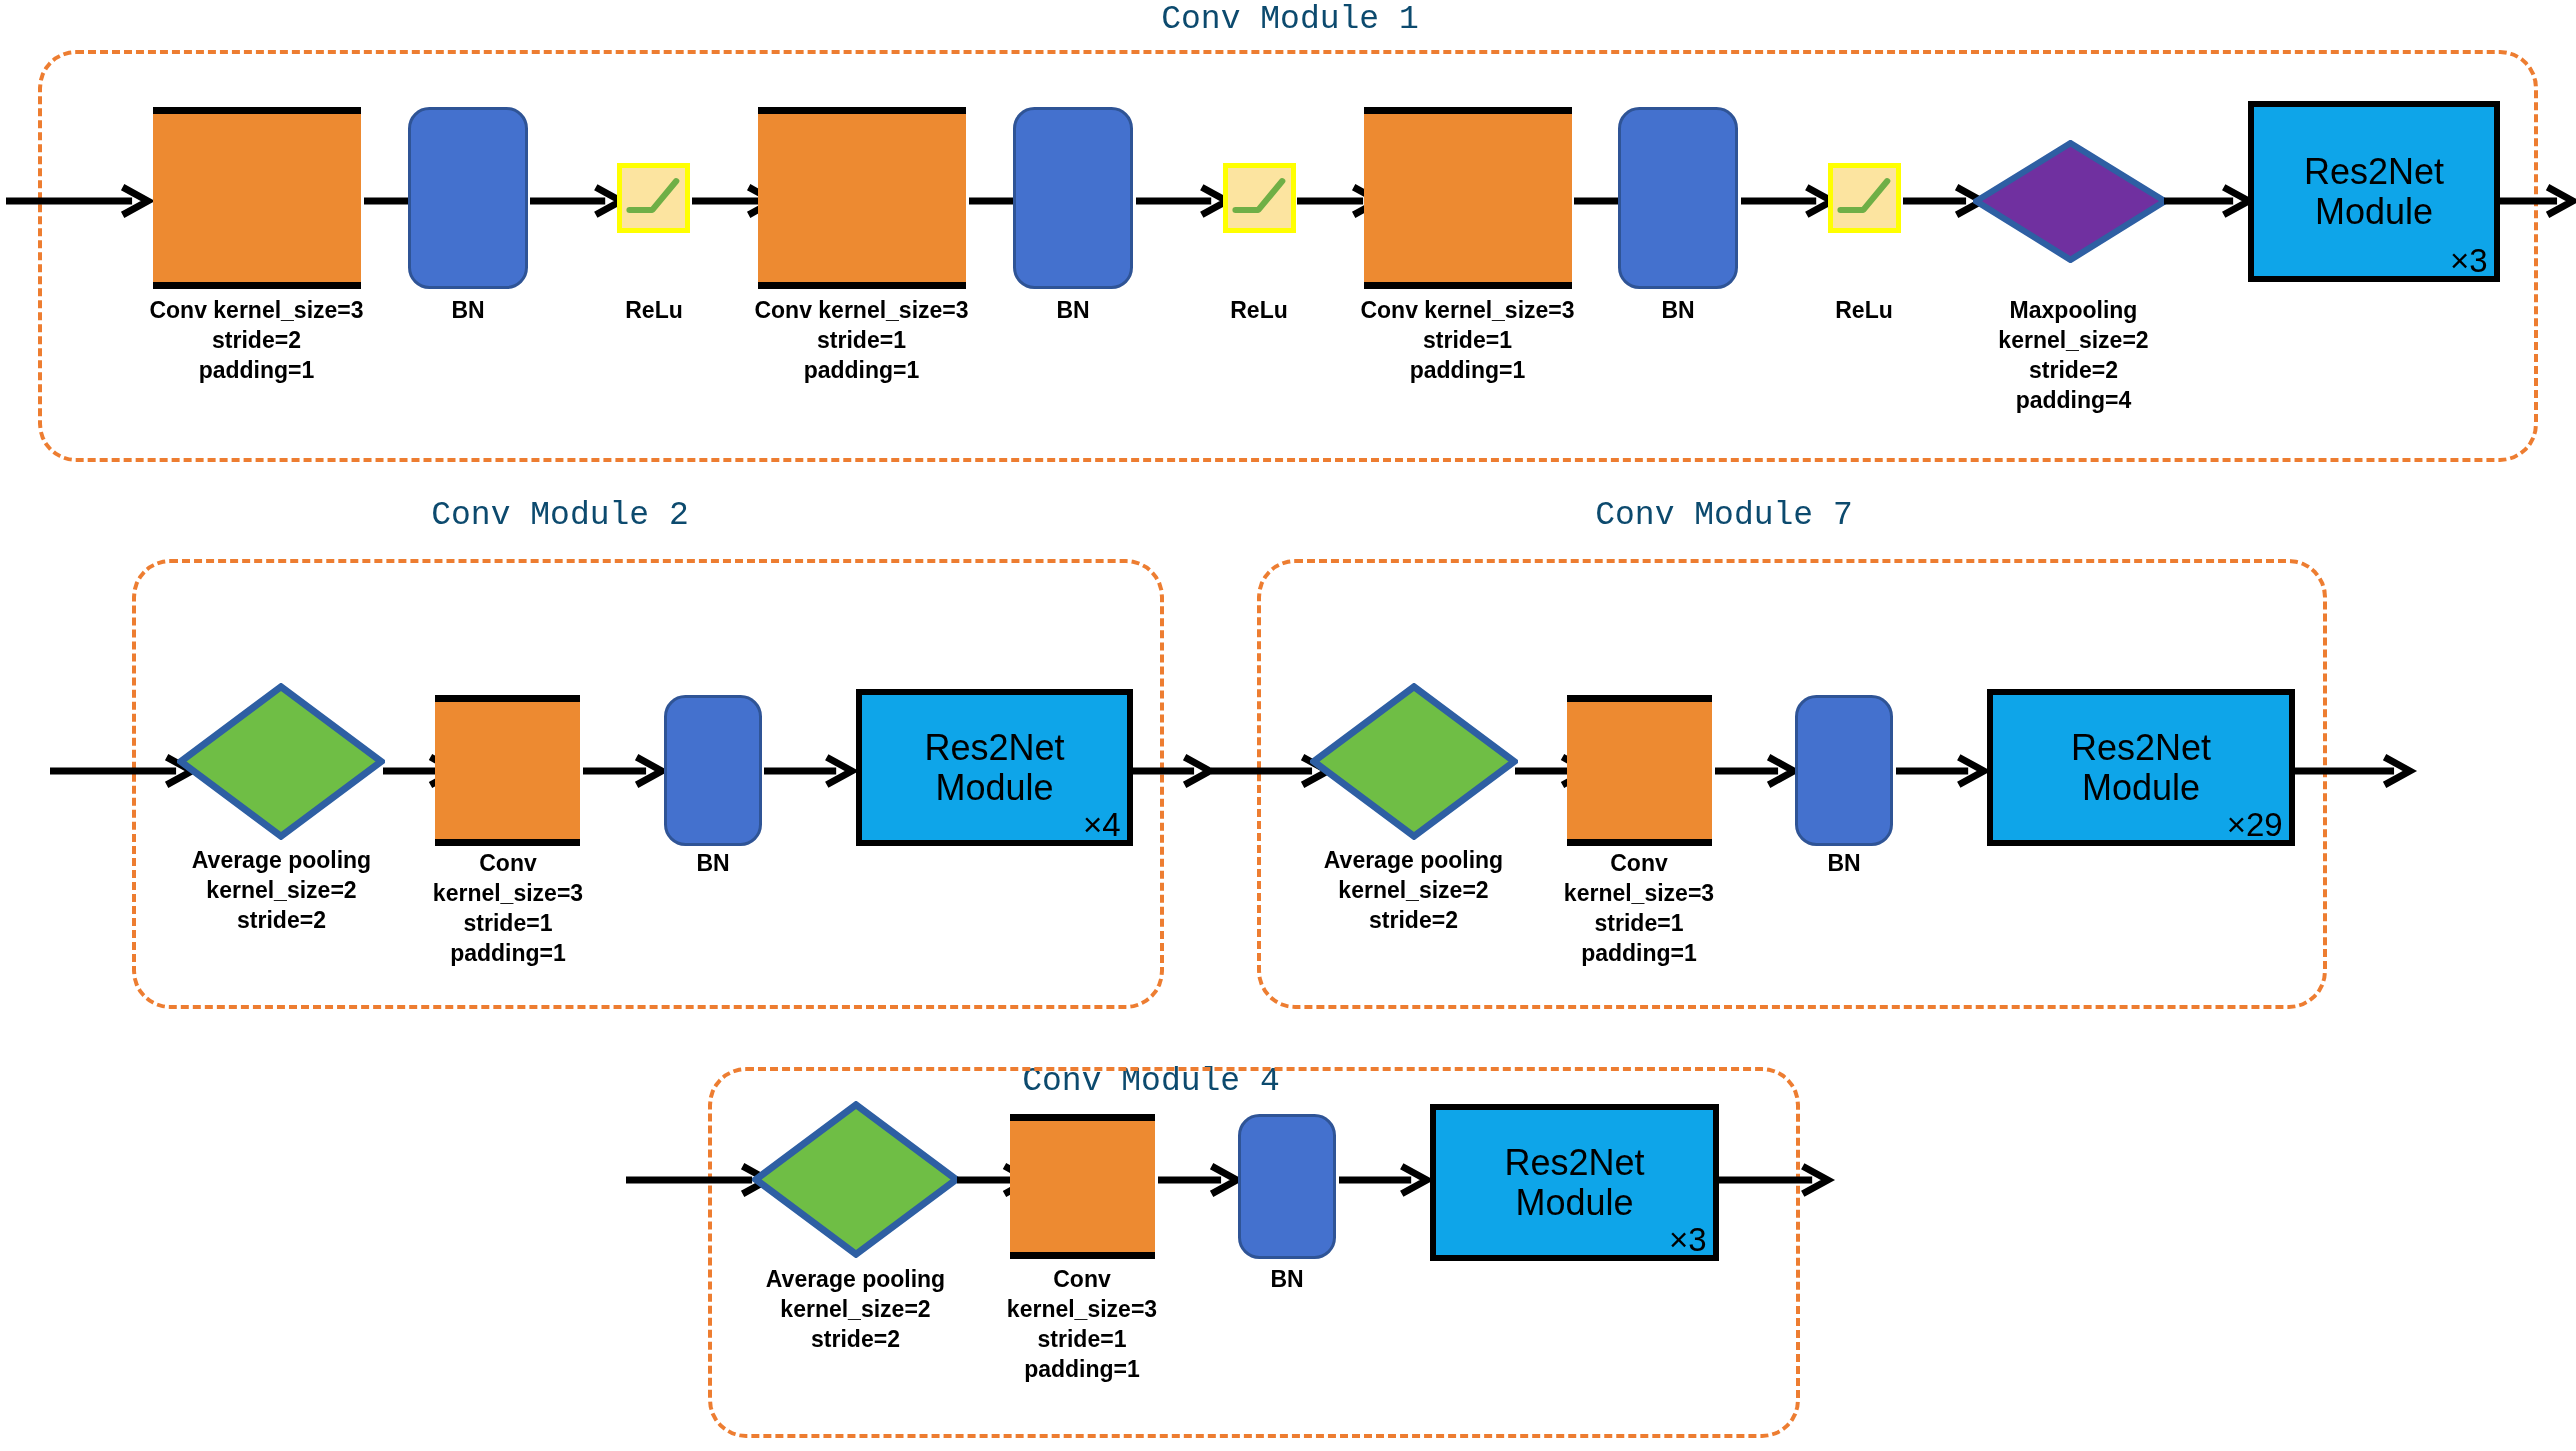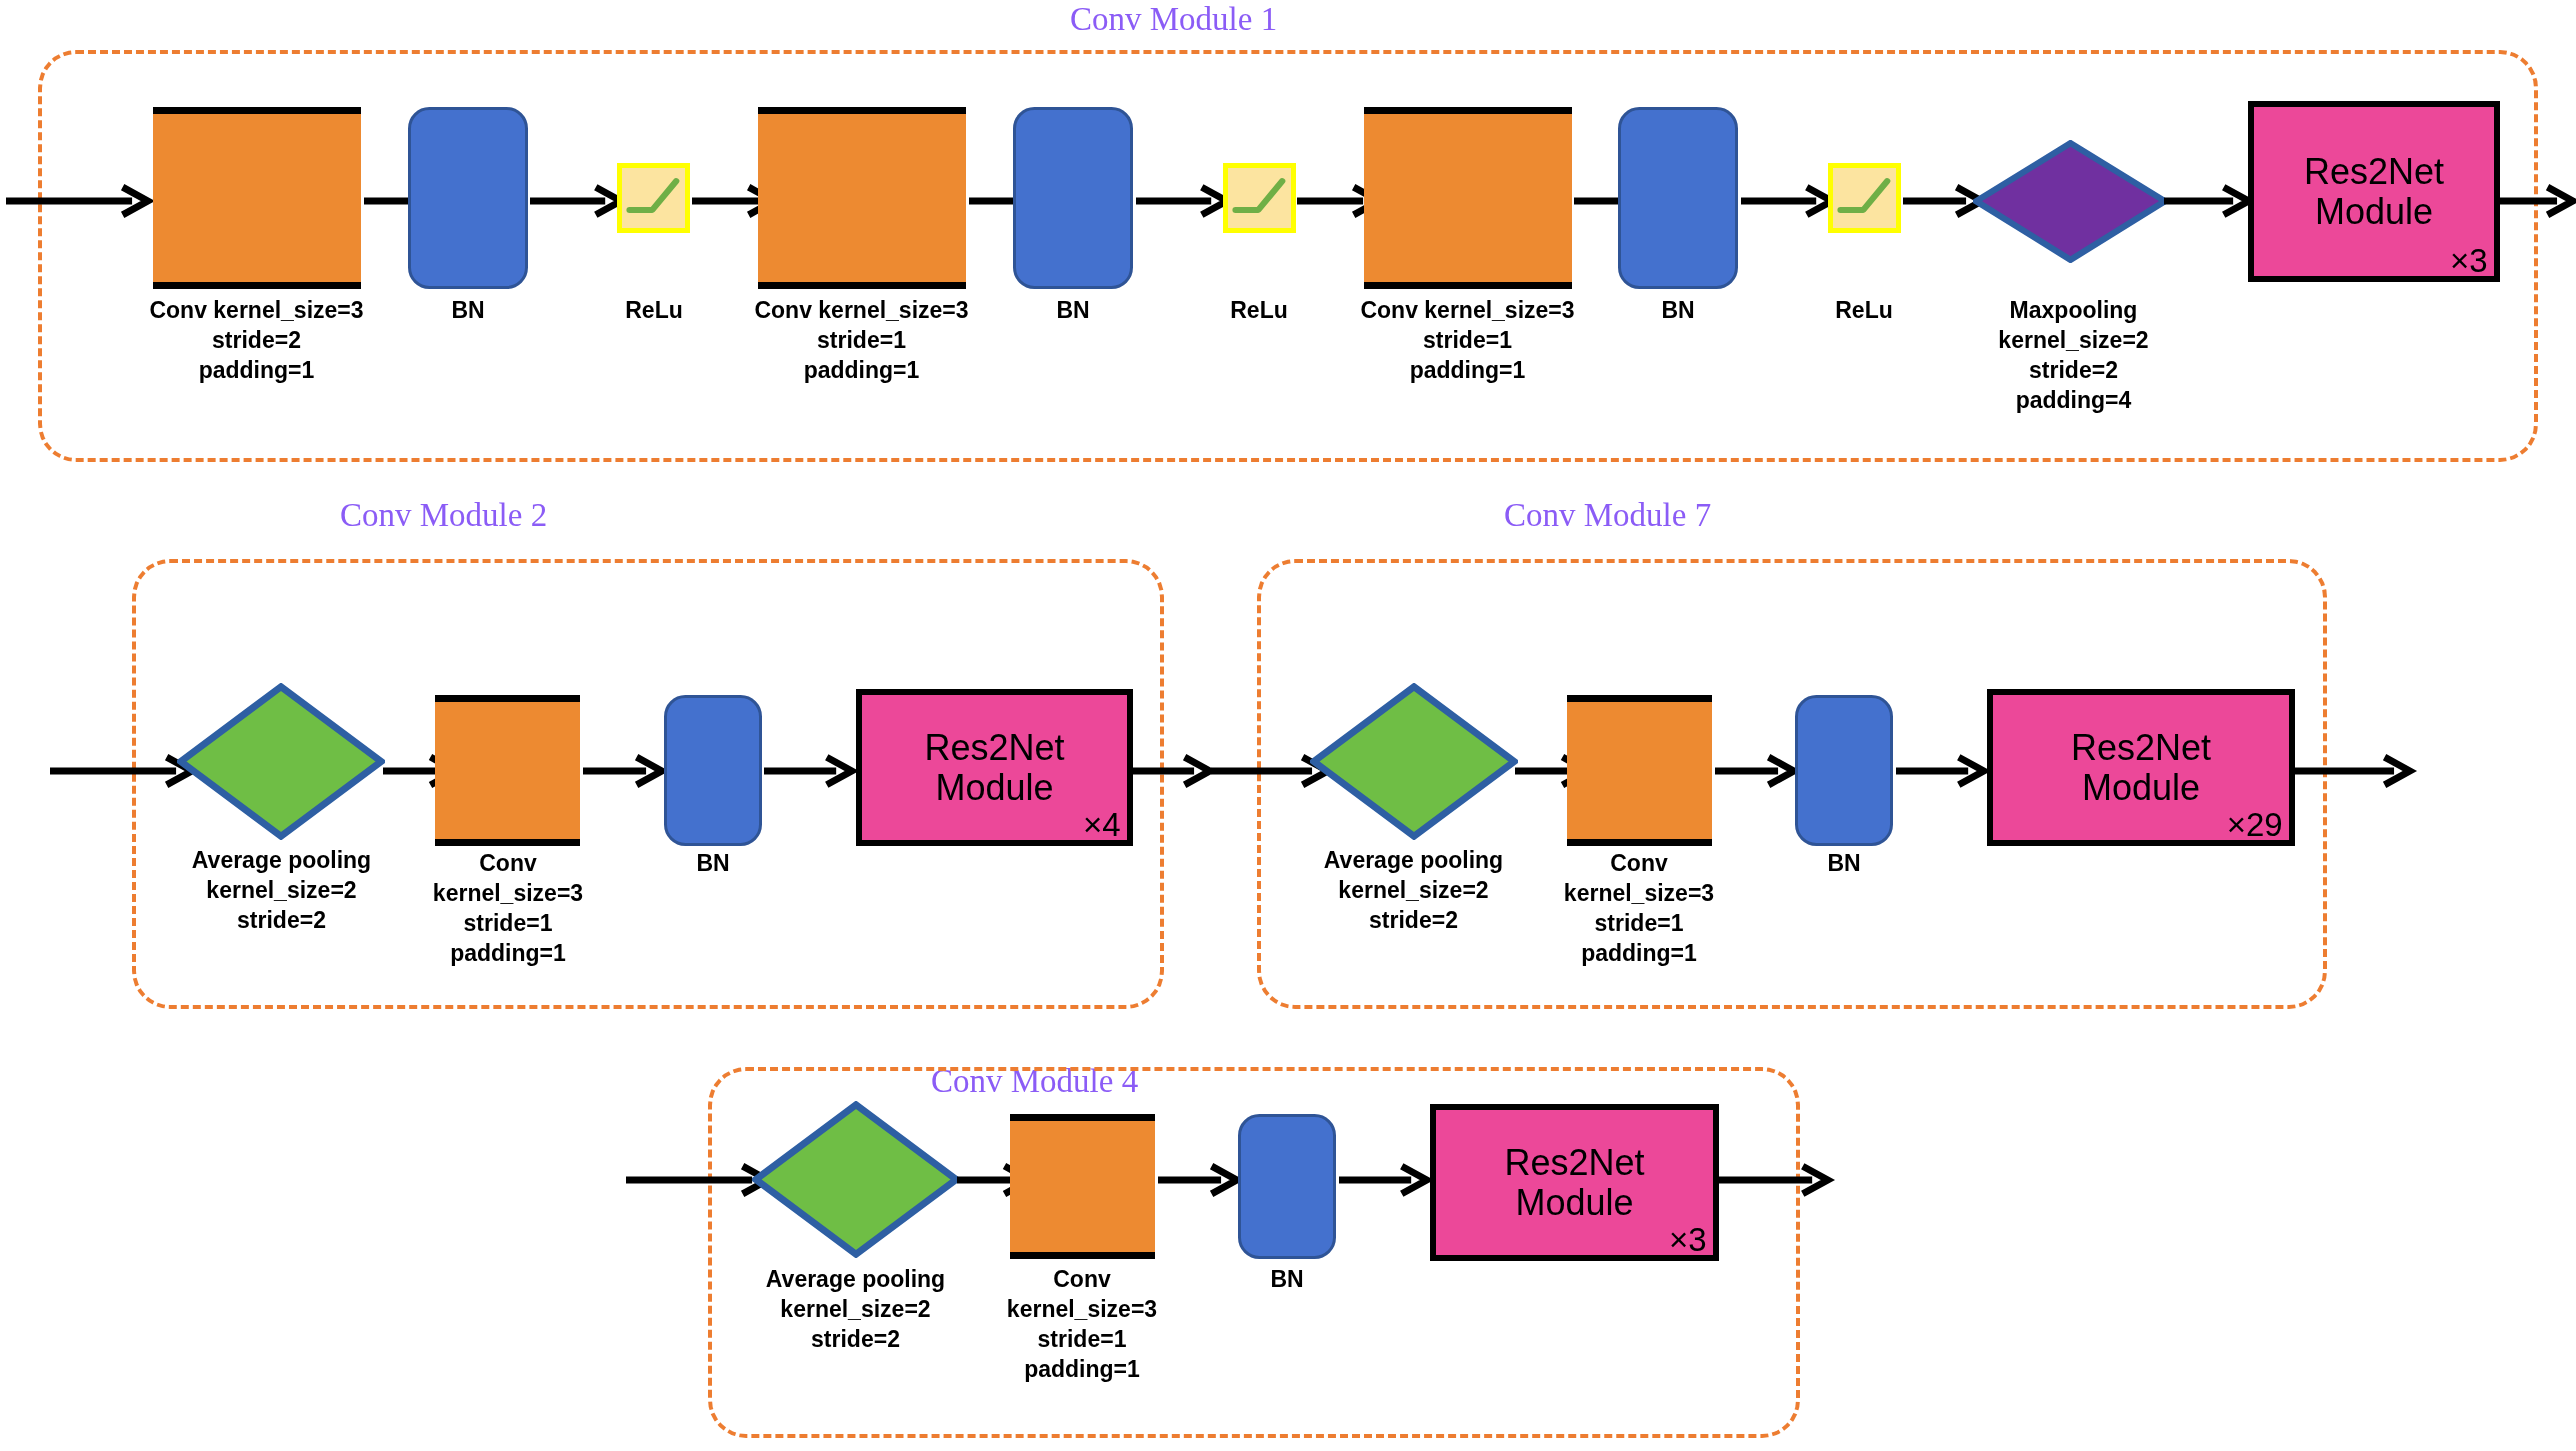--- a/index.html
+++ b/index.html
@@ -18,24 +18,24 @@
   .module-box {
     position: absolute;
     border: 4.4px dashed #ED7D31;
     border-radius: 38px;
     background: transparent;
   }
   .module-title {
     position: absolute;
     font-size: 33px;
     font-weight: 400;
-    color: #8b5cf6;
+    color: #0c4a6e;
     white-space: nowrap;
-    text-align: left;
-    font-family: Liberation Serif, serif;
+    text-align: center;
+    font-family: Liberation Mono, monospace;
   }
 
   
   .conv-box {
     position: absolute;
     background: #ED8A31;
     border-top: 7px solid #000;
     border-bottom: 7px solid #000;
   }
   .bn-box {
@@ -46,21 +46,21 @@
   }
   .relu-box {
     position: absolute;
     background: #FCE4A0;
     border: 5.7px solid #FFFF00;
   }
   .relu-box svg { display: block; width: 100%; height: 100%; }
 
   .res2net-box {
     position: absolute;
-    background: #ec4899;
+    background: #0ea5e9;
     border: 6.3px solid #000;
     display: flex;
     align-items: center;
     justify-content: center;
   }
   .res2net-inner {
     position: relative;
     width: 100%; height: 100%;
   }
   .res2net-label {

